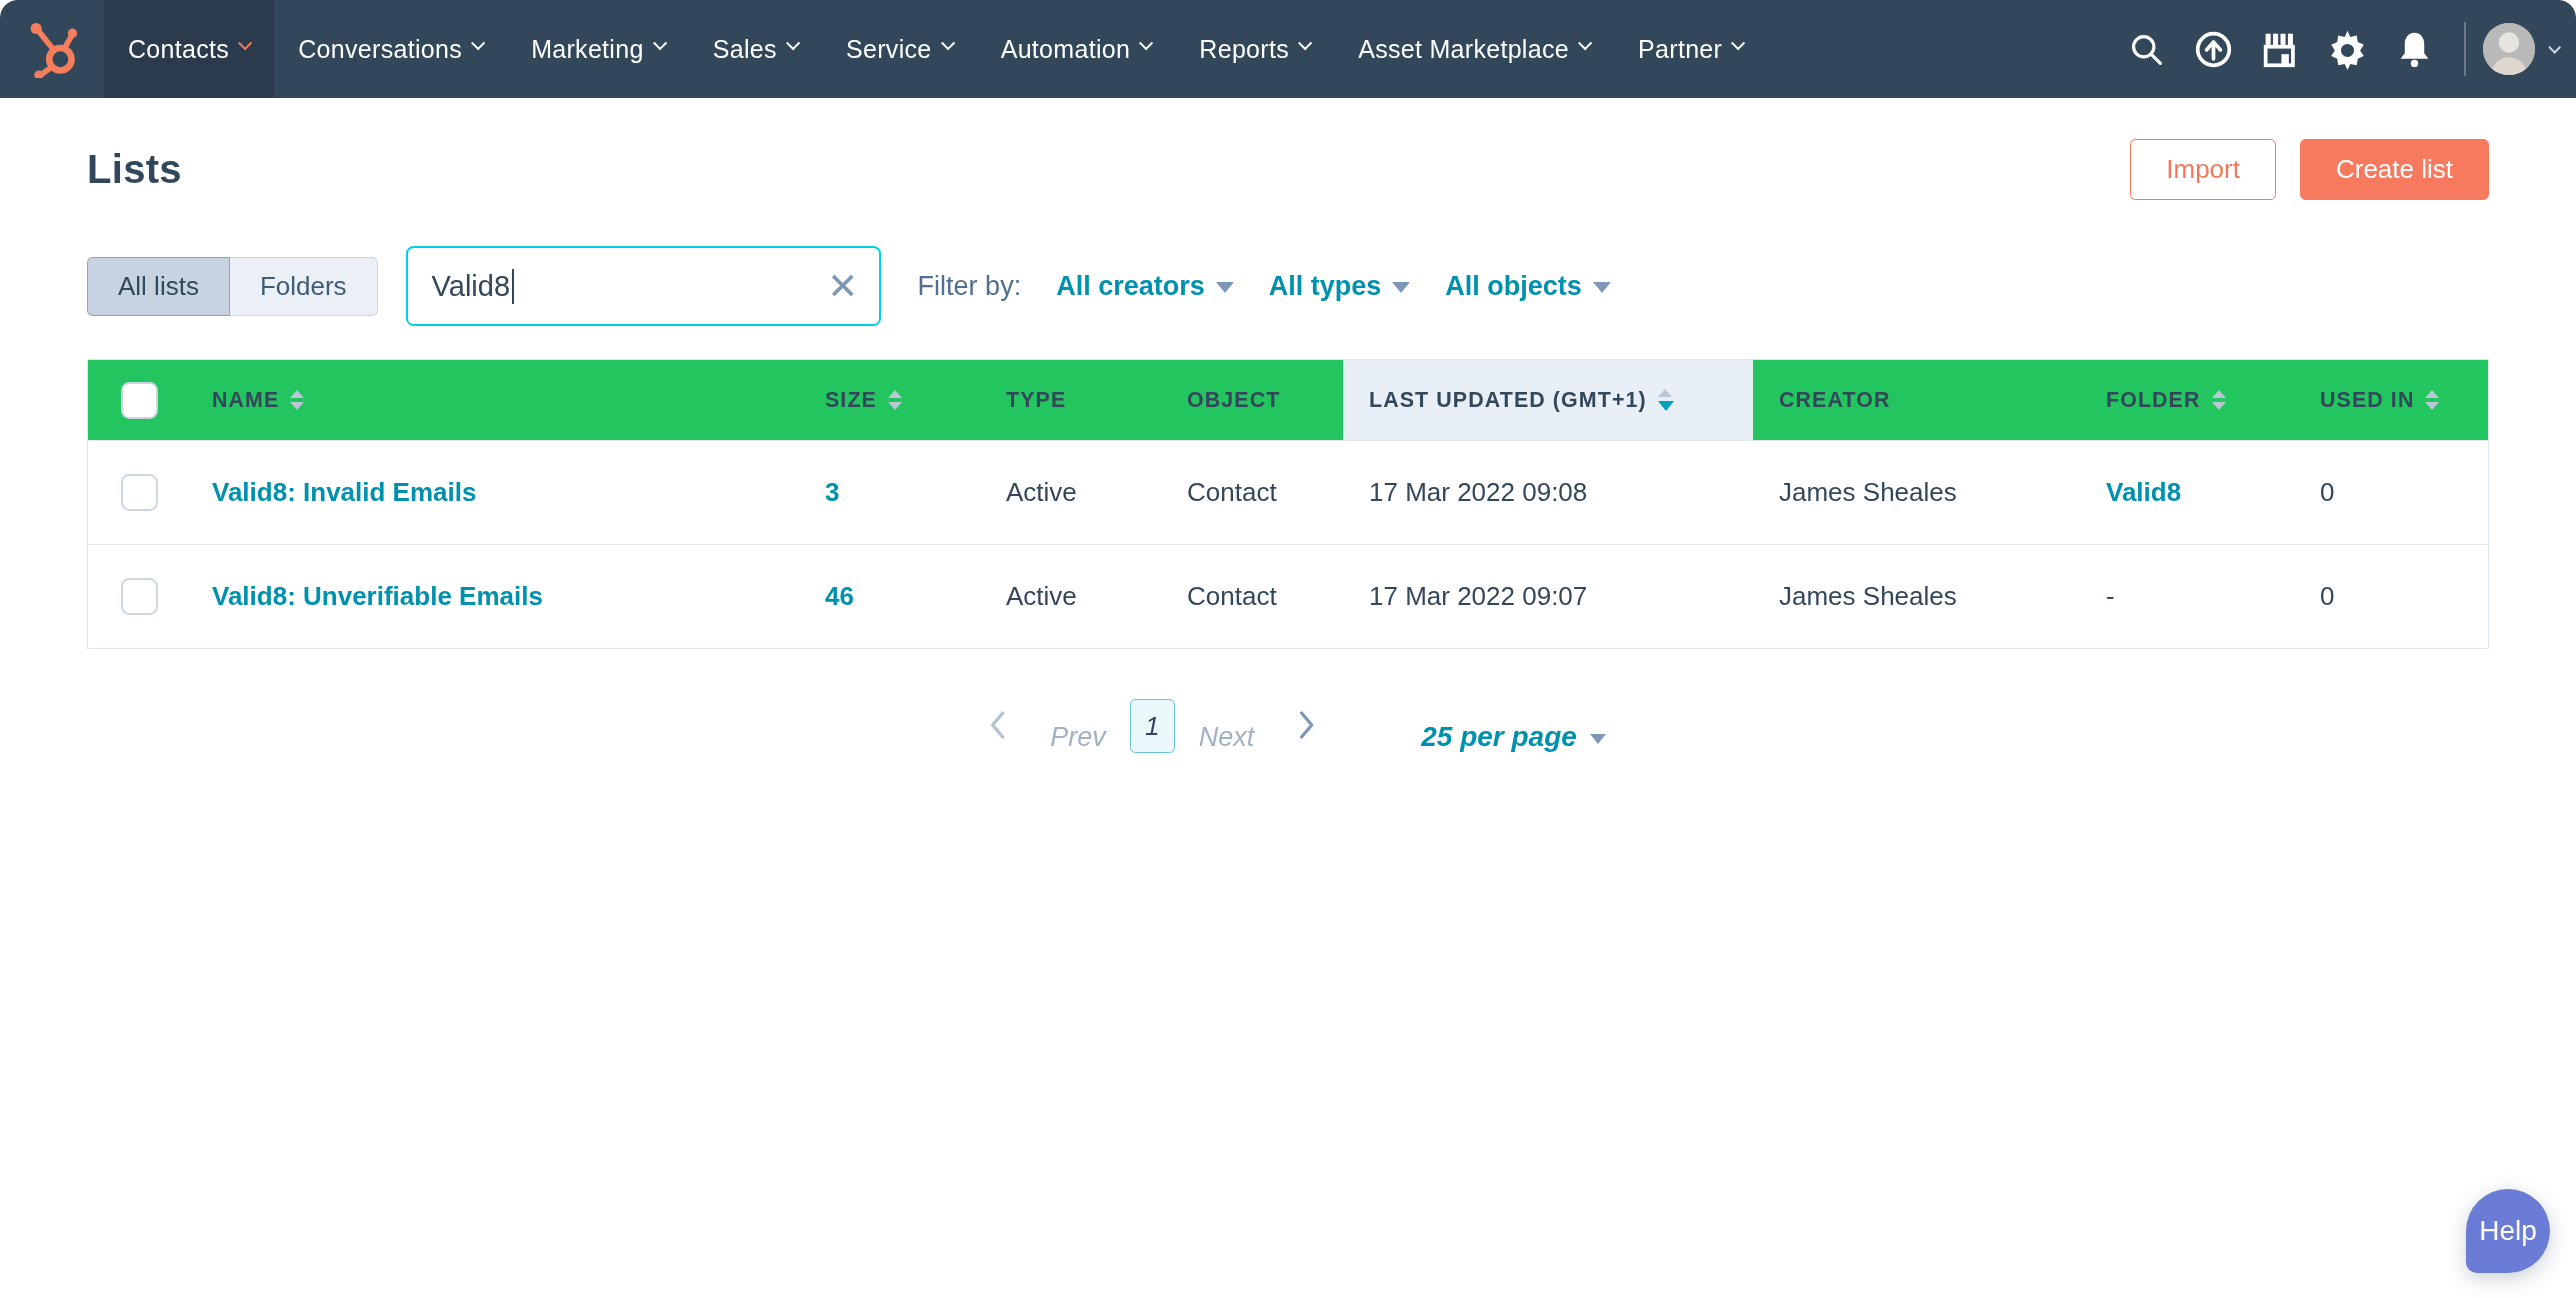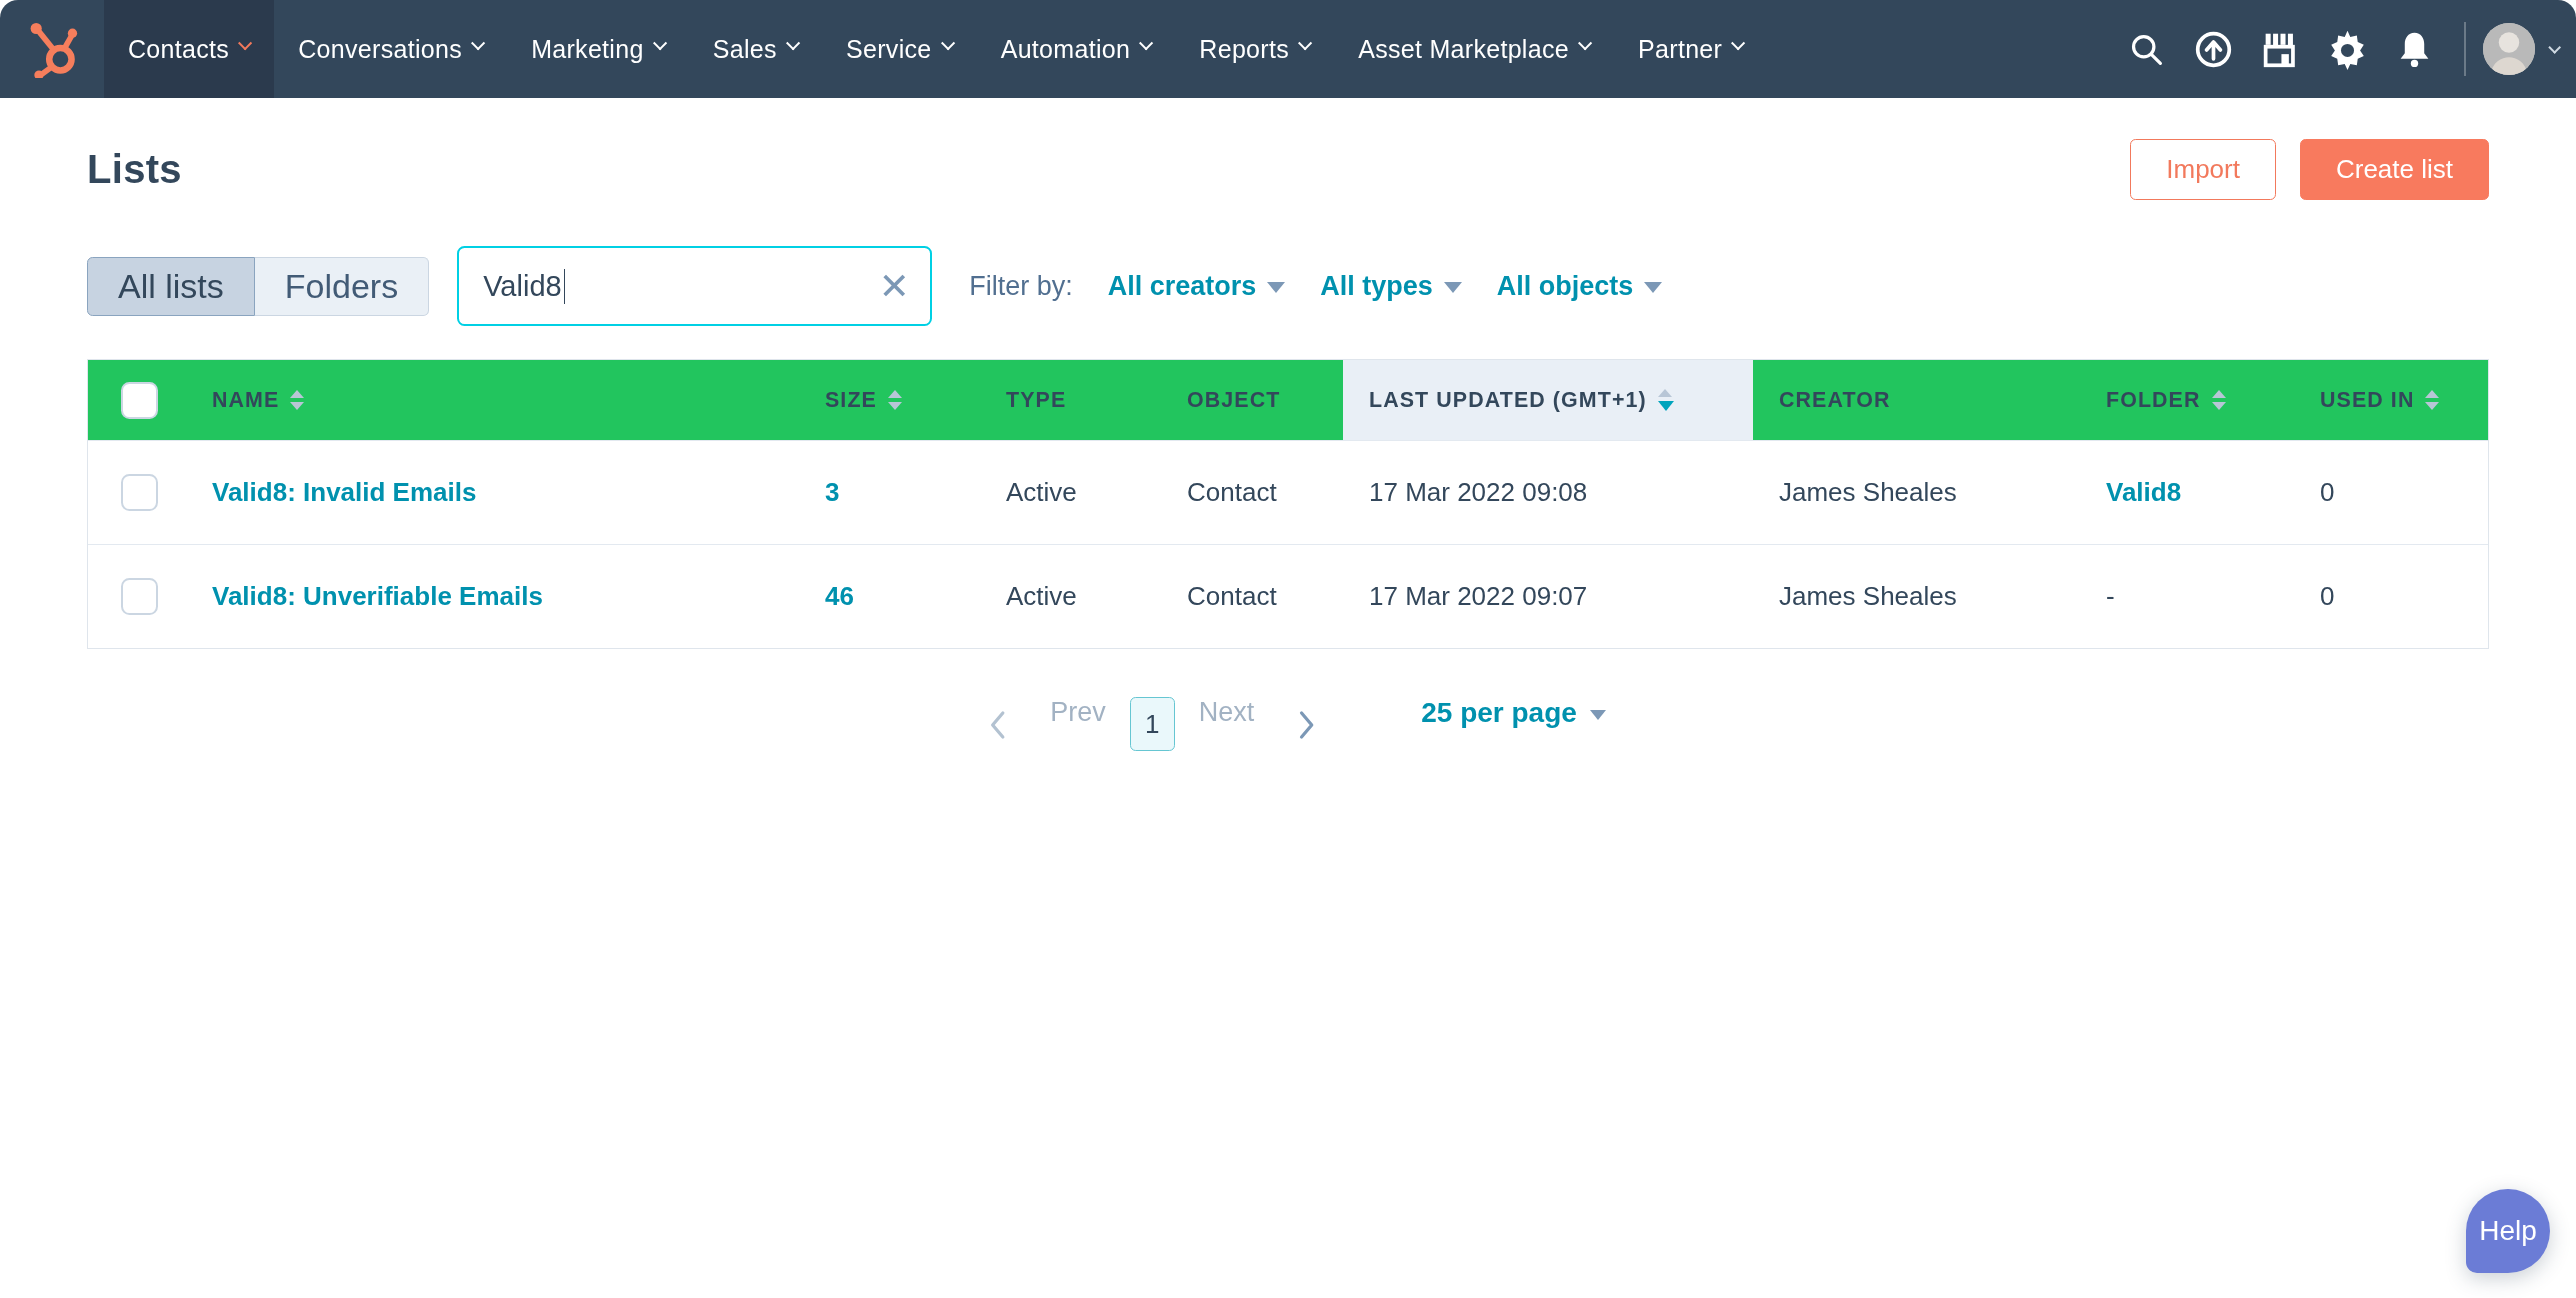--- a/index.html
+++ b/index.html
@@ -35,21 +35,21 @@
   
   .tabs-wrap { display:flex; padding:0 87px; margin-top:43px; border-bottom:1.9px solid #e3e9f0; }
   .tab { position:relative; padding:0 51px 30px 51px; font-size:27px; cursor:pointer; color:#33475b; }
   .tab.active { font-weight:700; }
   .tab.active .tab-bar { position:absolute; left:0; right:0; bottom:-5.6px; height:10.2px;
                          background:#2e3f54; border-radius:5.6px; }
 
   
   .controls { display:flex; align-items:center; padding:0 87px; margin-top:46px; }
   .toggle-group { display:flex; }
-  .toggle-btn { height:59px; display:flex; align-items:center; padding:0 30px; font-size:34px; cursor:pointer; }
+  .toggle-btn { height:59px; display:flex; align-items:center; padding:0 30px; font-size:26px; cursor:pointer; }
   .toggle-btn.selected { background:#c7d3e1; border:1.9px solid #8aa4bf; border-radius:5.6px 0 0 5.6px; color:#33475b; }
   .toggle-btn.unselected { background:#eaf0f6; border:1.9px solid #cbd6e2; border-left:none;
                            border-radius:0 5.6px 5.6px 0; color:#425b76; }
   .search-box { position:relative; display:flex; align-items:center; margin-left:28px; width:475px; height:80px;
                 border:2.8px solid #00d0e4; border-radius:7.4px; background:#fff; padding:0 65px 0 24px;
                 font-size:29px; color:#33475b; cursor:text; }
   .text-caret { display:inline-block; width:1.9px; height:35px; background:#33475b; margin-left:1.9px; }
   .clear-x { position:absolute; right:20.4px; top:50%; transform:translateY(-50%); font-size:37px; font-weight:700;
              color:#7c98b6; cursor:pointer; line-height:1; }
   .filter-label { margin-left:37px; font-size:27px; color:#516f90; }
@@ -72,21 +72,21 @@
               border-top:8.4px solid #b8c6d6; }
   .arr-down.active { border-top-color:#00a4bd; border-left-width:8.4px; border-right-width:8.4px; border-top-width:10.2px; }
   .tbody-row { height:104px; border-top:0.9px solid #e3e9f0; background:#fff; }
   .td { font-size:26px; padding-left:26px; color:#33475b; white-space:nowrap; overflow:hidden; }
   .cb-cell { display:flex; justify-content:flex-start; padding-left:33px; }
   .checkbox { width:37px; height:37px; border:2.8px solid #cbd6e2; border-radius:8.4px; background:#fff; cursor:pointer; }
   .link { color:#0091ae; cursor:pointer; text-decoration:none; }
   .strong { font-weight:700; }
 
   
-  .pagination { display:flex; align-items:flex-start; justify-content:center; margin-top:48px; gap:0; }
+  .pagination { display:flex; align-items:flex-end; justify-content:center; margin-top:48px; gap:0;font-style:italic; }
   .pg-chev { display:flex; align-items:center; justify-content:center; width:56px; height:56px; cursor:pointer; }
   .pg-label { font-size:27px; color:#a2b2c3; margin:0 24px; cursor:pointer; }
   .pg-current { min-width:45px; height:54px; display:flex; align-items:center; justify-content:center;
                 border:1.9px solid #66c6d2; background:#eaf8fb; border-radius:5.6px; font-size:26px;
                 color:#33475b; cursor:pointer; }
   .per-page { display:flex; align-items:center; gap:13px; margin-left:87px; font-size:28px; font-weight:700;
               color:#0091ae; cursor:pointer; }
   .per-page .tri-down { border-left-width:8.4px; border-right-width:8.4px; border-top-width:10.2px; }
 
   

